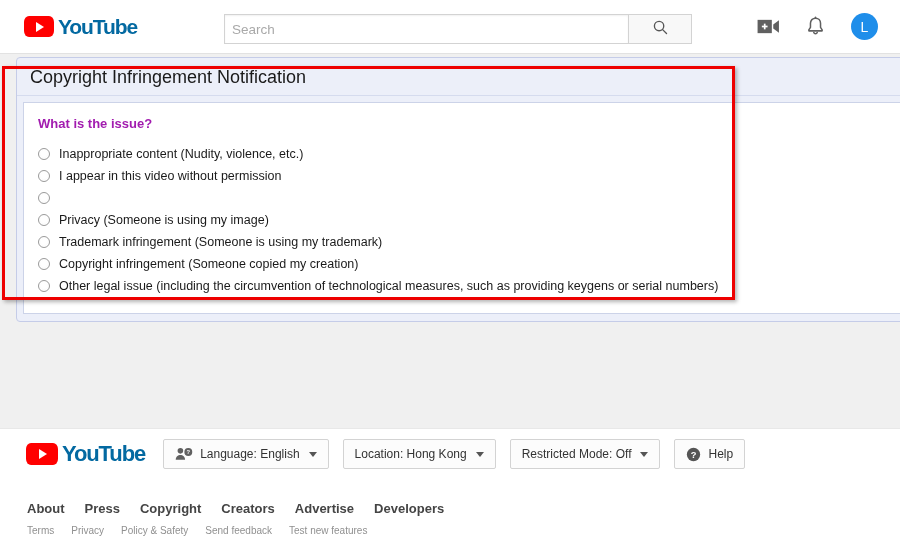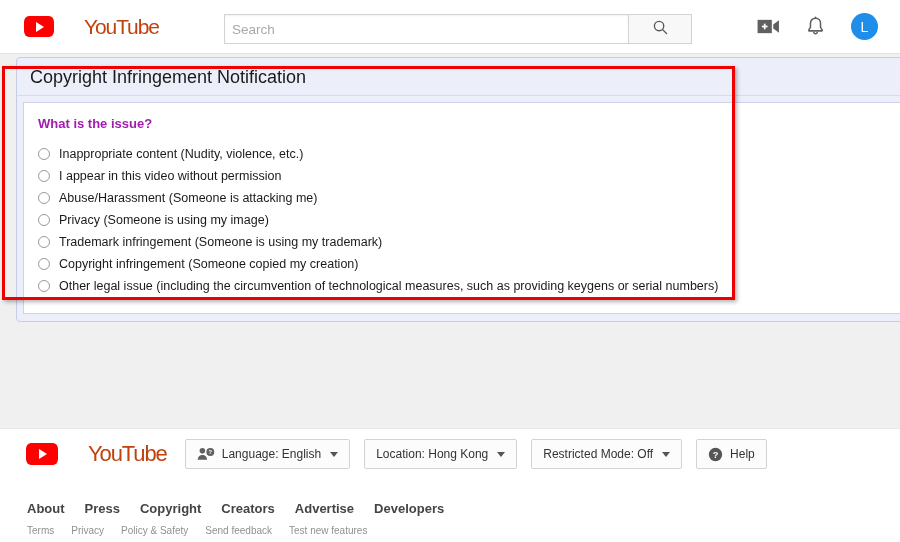--- a/index.html
+++ b/index.html
@@ -47,25 +47,24 @@
   }
   .logo-badge .tri {
     width: 0; height: 0;
     border-left: 8px solid #ffffff;
     border-top: 5px solid transparent;
     border-bottom: 5px solid transparent;
     margin-left: 2px;
   }
   .logo-text {
     font-size: 21px;
-    font-weight: normal;
+    font-weight: bold;
     letter-spacing: -1.1px;
-    color: #c2410c;
-    font-family: "Liberation Sans", sans-serif;
-    margin-left: 26px;
+    color: #0369a1;
+    font-family: "Liberation Sans", sans-serif;
   }
 
   .search-area {
     position: absolute;
     left: 224px;
     top: 14px;
     display: flex;
     height: 30px;
   }
   #search-input {
@@ -329,21 +328,20 @@
           <div class="radio-row">
             <span class="radio-mark"></span>
             <span class="radio-label">Inappropriate content (Nudity, violence, etc.)</span>
           </div>
           <div class="radio-row">
             <span class="radio-mark"></span>
             <span class="radio-label">I appear in this video without permission</span>
           </div>
           <div class="radio-row">
             <span class="radio-mark"></span>
-            <span class="radio-label">Abuse/Harassment (Someone is attacking me)</span>
           </div>
           <div class="radio-row">
             <span class="radio-mark"></span>
             <span class="radio-label">Privacy (Someone is using my image)</span>
           </div>
           <div class="radio-row">
             <span class="radio-mark"></span>
             <span class="radio-label">Trademark infringement (Someone is using my trademark)</span>
           </div>
           <div class="radio-row">

